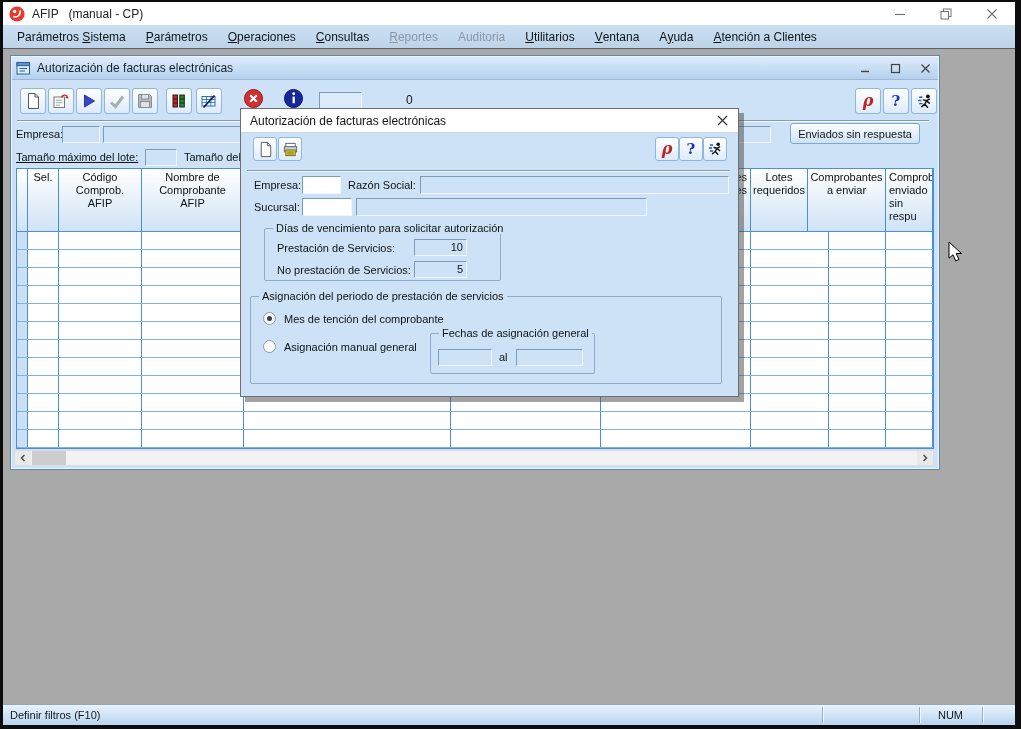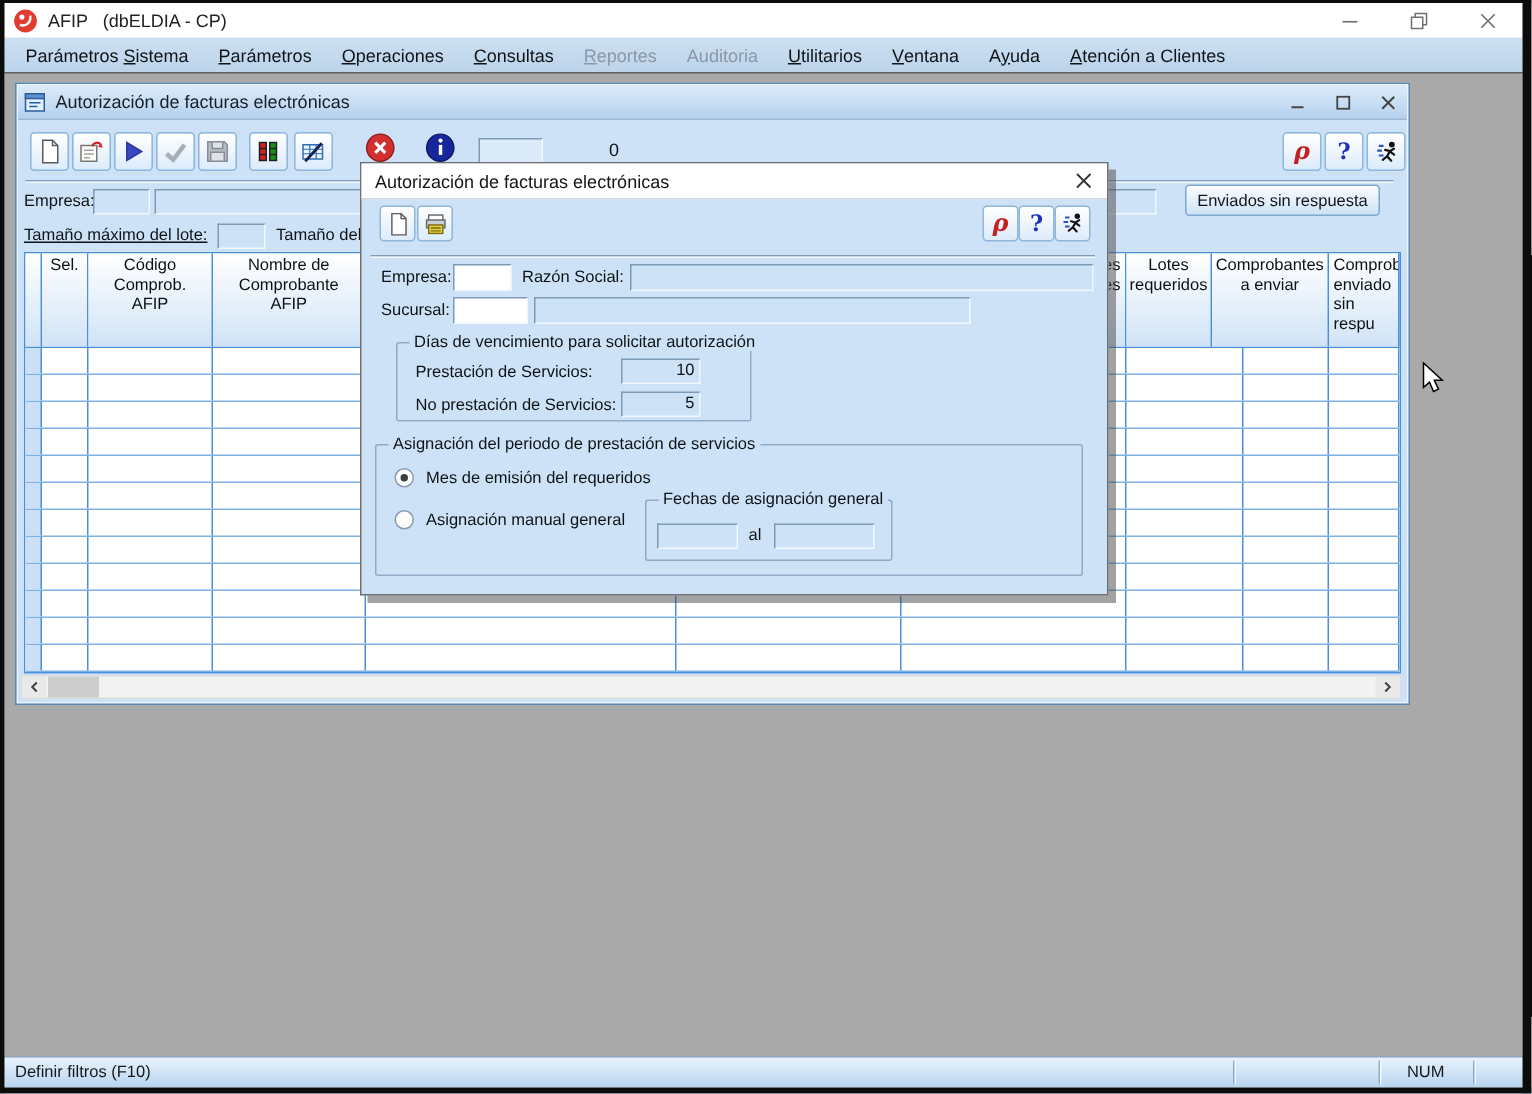--- a/index.html
+++ b/index.html
@@ -106,21 +106,21 @@
 <body>
 
 <div class="frame">
 
   <div class="titlebar">
     <svg class="app-logo" viewBox="0 0 16 16">
       <circle cx="8" cy="8" r="7.6" fill="#e23b30"></circle>
       <path d="M4.2 10.6c4.2 1.4 7.6-1.6 7-6.2" stroke="#fff" stroke-width="1.6" fill="none"></path>
       <circle cx="5.6" cy="5.4" r="1.7" fill="#fff"></circle>
     </svg>
-    <span class="app-title">AFIP   (dbELDIA - CP)</span>
+    <span class="app-title">AFIP   (manual - CP)</span>
     <div class="win-controls">
       <div class="wc">
         <svg width="12" height="12" viewBox="0 0 12 12">
             <path d="M1 6.5h10" stroke="#707070" stroke-width="1.1"></path>
           </svg>
       </div>
       <div class="wc">
         <svg width="12" height="12" viewBox="0 0 12 12">
             <rect x="3.5" y="1" width="7.5" height="7.5" fill="#fff" stroke="#707070"></rect>
             <rect x="1" y="3.5" width="7.5" height="7.5" fill="#fff" stroke="#707070"></rect>
@@ -500,21 +500,21 @@
       <span class="legend">Días de vencimiento para solicitar autorización</span>
       <div class="lbl" style="left:12px;top:13px;">Prestación de Servicios:</div>
       <div class="sunken num" style="left:149px;top:10px;width:53px;height:17px;">10</div>
       <div class="lbl" style="left:12px;top:35px;">No prestación de Servicios:</div>
       <div class="sunken num" style="left:149px;top:32px;width:53px;height:17px;">5</div>
     </div>
 
     <div class="group" style="left:9px;top:187px;width:472px;height:88px;">
       <span class="legend">Asignación del periodo de prestación de servicios</span>
       <span class="radio on" style="left:12px;top:15px;"></span>
-      <div class="lbl" style="left:33px;top:16px;">Mes de emisión del requeridos</div>
+      <div class="lbl" style="left:33px;top:16px;">Mes de tención del comprobante</div>
       <span class="radio" style="left:12px;top:43px;"></span>
       <div class="lbl" style="left:33px;top:44px;">Asignación manual general</div>
       <div class="group" style="left:179px;top:36px;width:165px;height:41px;">
         <span class="legend">Fechas de asignación general</span>
         <div class="sunken" style="left:7px;top:15px;width:54px;height:17px;"></div>
         <div class="lbl" style="left:68px;top:17px;">al</div>
         <div class="sunken" style="left:85px;top:15px;width:67px;height:17px;"></div>
       </div>
     </div>
   </div>

